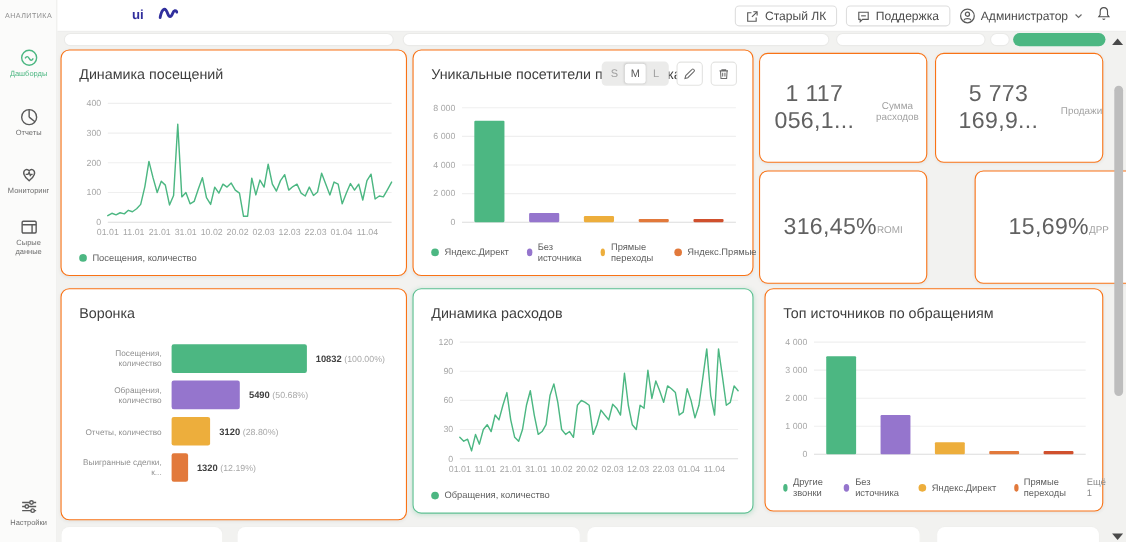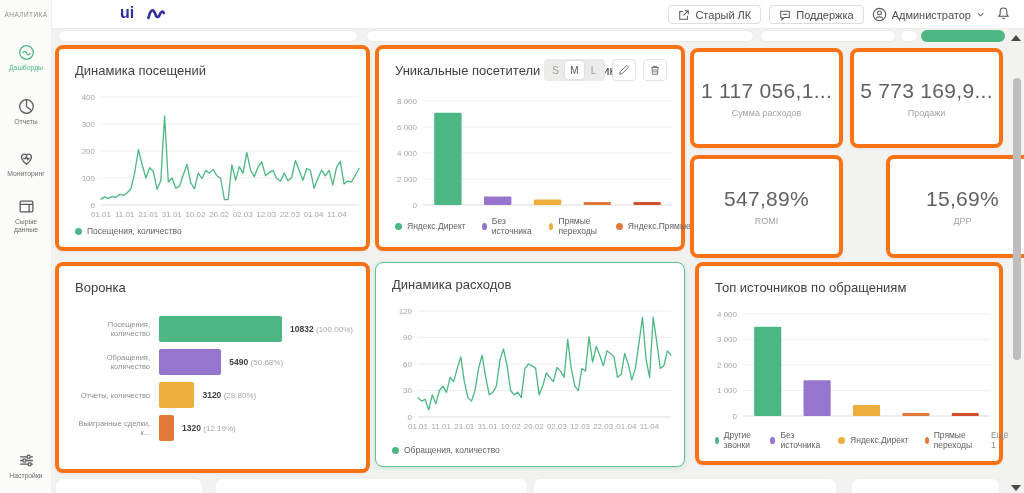--- a/index.html
+++ b/index.html
@@ -11,38 +11,38 @@
   .brand { position:absolute; top:11px; left:0; width:52px; text-align:center; font-size:6.5px; letter-spacing:.4px; color:#8f8f8f; }
   .nav-item { position:absolute; left:0; width:52px; text-align:center; cursor:pointer; }
   .nav-item .nav-icon { display:block; height:17px; }
   .nav-item .nav-label { display:block; font-size:6.8px; line-height:8px; margin-top:3px; color:#6e6e6e; }
   .nav-item svg { stroke:#5a5a5a; fill:none; stroke-width:1.2; }
   .nav-item.active svg { stroke:#4CB782; }
   .nav-item.active .nav-label { color:#4CB782; }
 
   
   .header { position:absolute; left:52px; top:0; width:972px; height:29px; background:#ffffff; border-bottom:1px solid #ededeb; z-index:4; }
-  .logo { position:absolute; left:68px; top:4px; display:flex; align-items:flex-end; color:#312F9D; font-weight:bold; font-size:16px;gap:12px; }
+  .logo { position:absolute; left:68px; top:4px; display:flex; align-items:flex-end; color:#312F9D; font-weight:bold; font-size:12px;gap:12px; }
   .logo svg { margin-left:1px; margin-bottom:2px; }
   .hdr-right { position:absolute; right:14px; top:5px; display:flex; align-items:center; gap:8px; }
   .hbtn { display:flex; align-items:center; gap:5px; height:19px; padding:0 9px; border:1px solid #dedede; border-radius:4px; background:#fff; font-size:11px; color:#4d4d4d; cursor:pointer; }
   .hbtn svg, .usr svg { stroke:#5a5a5a; fill:none; stroke-width:1.2; }
   .usr { display:flex; align-items:center; gap:5px; font-size:11px; color:#4d4d4d; cursor:pointer; }
   .bell { margin-left:4px; cursor:pointer; }
 
   
   .chip { position:absolute; top:30px; height:12px; background:#fff; border:1px solid #eaeae8; border-radius:9px; cursor:pointer; }
   .pill-green { position:absolute; top:30px; height:12px; border-radius:9px; cursor:pointer; }
 
   
-  .card { position:absolute; background:#fff; border-radius:8px; box-shadow:0 1px 3px rgba(0,0,0,.05); border:4px solid #f97316; }
+  .card { position:absolute; background:#fff; border-radius:8px; box-shadow:0 1px 3px rgba(0,0,0,.05); border:1px solid #f97316; }
   .card-title { position:absolute; left:16px; top:14px; font-size:13px; color:#3f3f3f; }
   .card.selected { border:1px solid #5ec092; box-shadow:0 1px 5px rgba(76,183,130,.28); }
 
-  .kpi { text-align:center; display:flex; flex-direction:column; justify-content:center; cursor:pointer;align-items:center; }
+  .kpi { text-align:center; display:flex; flex-direction:row; justify-content:center; cursor:pointer;align-items:center; }
   .kpi-value { font-size:21px; color:#616161; letter-spacing:.3px; }
   .kpi-label { font-size:9px; color:#a2a2a2; margin-top:5px; }
 
   .legend { position:absolute; left:16px; right:12px; bottom:11px; display:flex; align-items:center; gap:16px; font-size:8.5px; color:#5f5f5f; }
   .legend-item { display:flex; align-items:center; gap:5px; }
   .legend-dot { width:7px; height:7px; border-radius:50%; }
   .legend-more { margin-left:auto; color:#8a8a8a; }
 
   
   .controls { position:absolute; top:10px; right:14px; display:flex; align-items:center; gap:7px; }
@@ -271,21 +271,21 @@
 
 <div class="card kpi" style="left:690px; top:48px; width:153px; height:100px">
   <div class="kpi-value">1 117 056,1...</div>
   <div class="kpi-label">Сумма расходов</div>
 </div>
 <div class="card kpi" style="left:850px; top:48px; width:153px; height:100px">
   <div class="kpi-value">5 773 169,9...</div>
   <div class="kpi-label">Продажи</div>
 </div>
 <div class="card kpi" style="left:690px; top:155px; width:153px; height:103px">
-  <div class="kpi-value">547,89%</div>
+  <div class="kpi-value">316,45%</div>
   <div class="kpi-label">ROMI</div>
 </div>
 <div class="card kpi" style="left:886px; top:155px; width:153px; height:103px">
   <div class="kpi-value">15,69%</div>
   <div class="kpi-label">ДРР</div>
 </div>
 
 <div class="card" style="left:55px; top:262px; width:315px; height:211px">
   <div class="card-title">Воронка</div>
   <div class="funnel">

